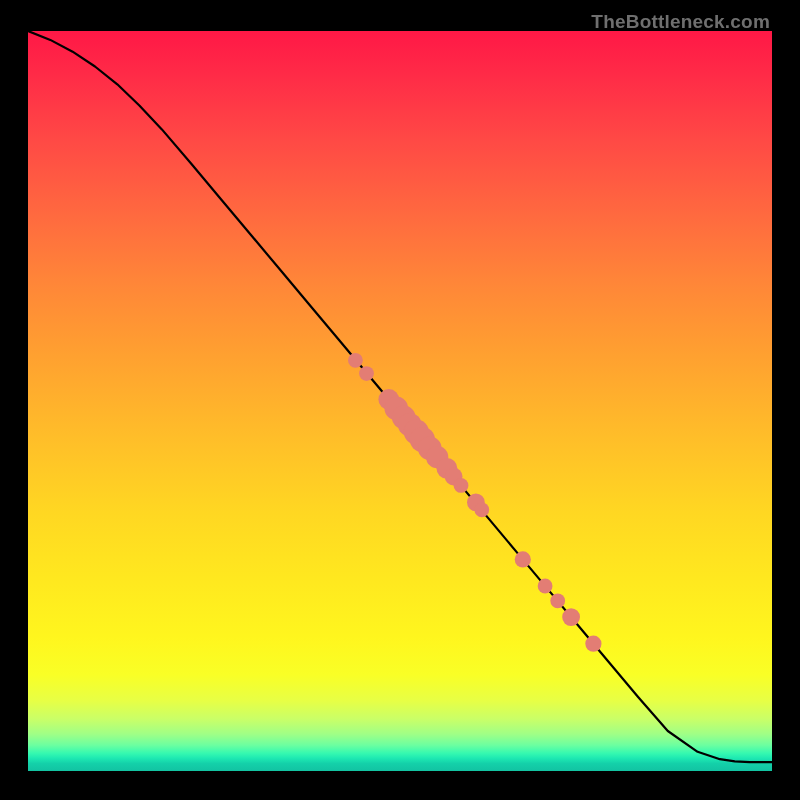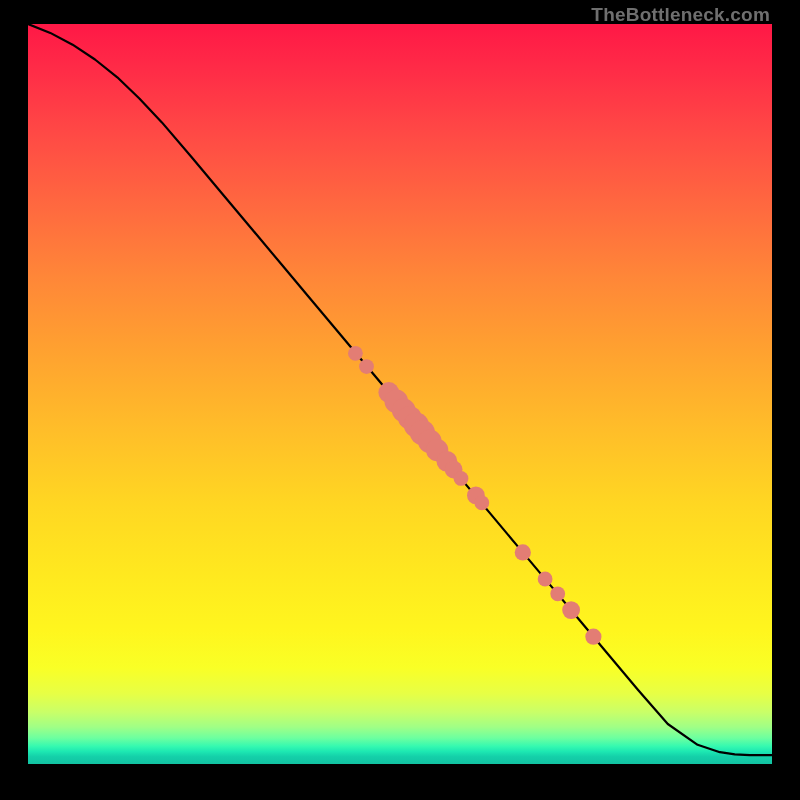--- a/index.html
+++ b/index.html
@@ -9,20 +9,21 @@
     height: 800px;
     background: #000;
     overflow: hidden;
     font-family: Arial, Helvetica, sans-serif;
   }
   .stage {
     position: relative;
     width: 800px;
     height: 668px;
     background: #000;
+    margin-top: 7px;
   }
   .plot-area {
     position: absolute;
     left: 28px;
     top: 24px;
     width: 744px;
     height: 740px;
   }
   .gradient-bg {
     position: absolute;

